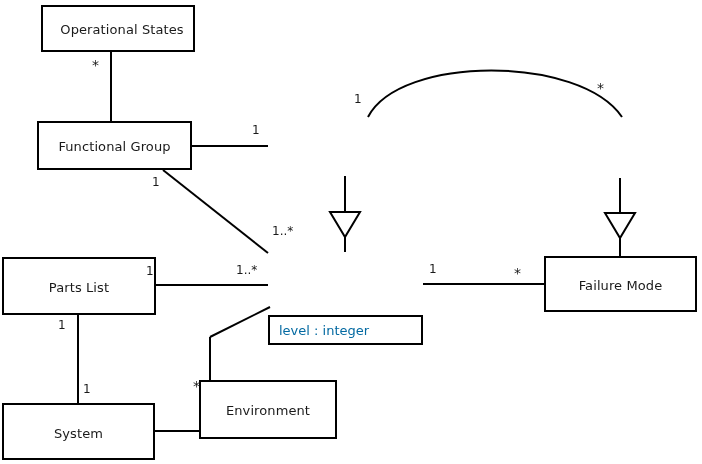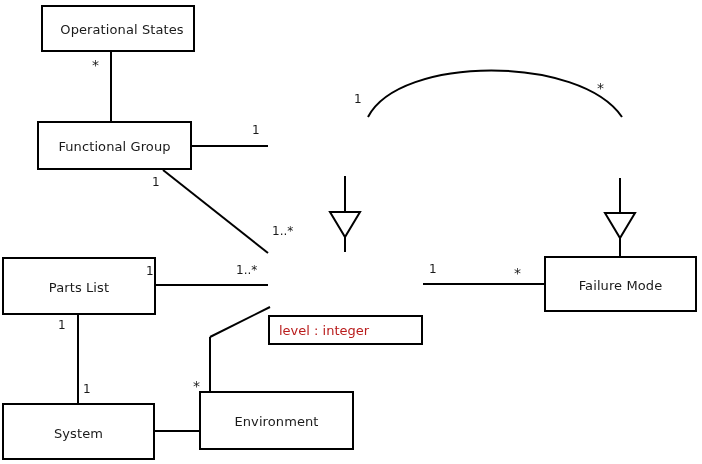--- a/index.html
+++ b/index.html
@@ -37,21 +37,21 @@
     box-sizing: border-box;
     border: 2px solid #000000;
     border-top: 2px solid #000000;
     background: #ffffff;
     z-index: 3;
   }
   .attr-text {
     position: absolute;
     left: 9px;
     font-size: 13px;
-    color: #b91c1c;
+    color: #0369a1;
     white-space: nowrap;
   }
   .mult {
     position: absolute;
     font-size: 12px;
     color: #1a1a1a;
     white-space: nowrap;
     z-index: 5;
   }
   .mult-star {
@@ -138,21 +138,21 @@
   </div>
 
   <div class="node" style="left:544px; top:256px; width:153px; height:56px;">
     <div class="node-title" style="top:20px;">Failure Mode</div>
   </div>
 
   <div class="node" style="left:2px; top:403px; width:153px; height:57px;">
     <div class="node-title" style="top:21px;text-align:center;">System</div>
   </div>
 
-  <div class="node" style="left:199px; top:391px; width:155px; height:59px;text-decoration:underline;">
+  <div class="node" style="left:199px; top:380px; width:138px; height:59px;text-decoration:underline;">
     <div class="node-title" style="top:21px;">Environment</div>
   </div>
 
   <div class="mult-star" style="left:92px; top:58px;">*</div>
 
   <div class="mult" style="left:252px; top:123px;">1</div>
 
   <div class="mult" style="left:152px; top:175px;">1</div>
 
   <div class="mult" style="left:354px; top:92px;">1</div>

